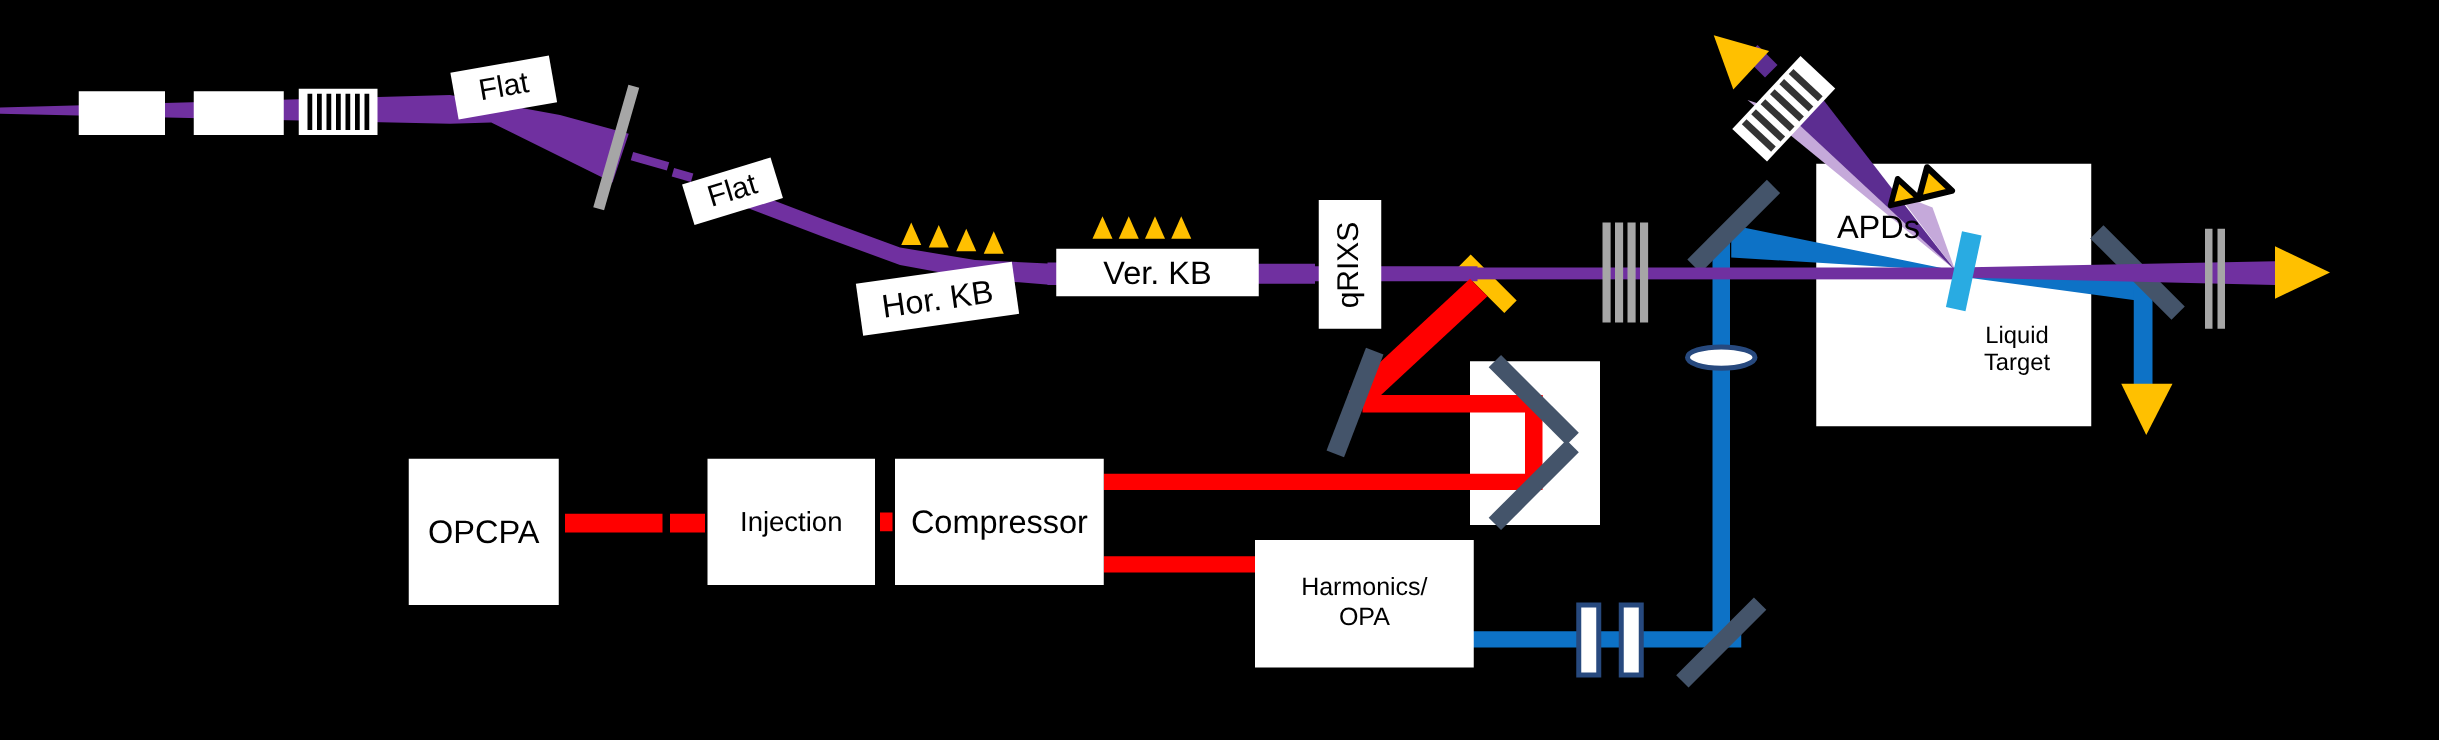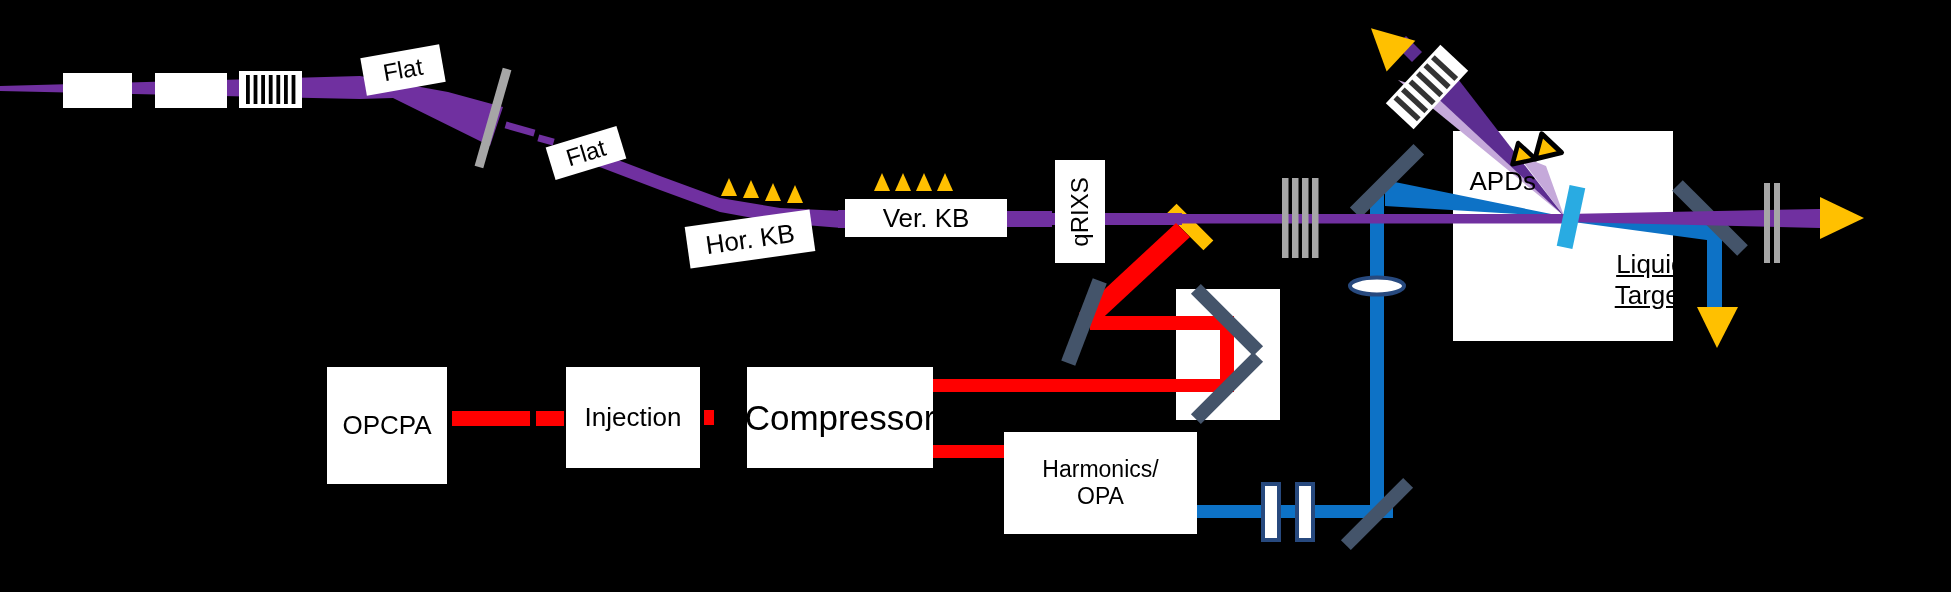--- a/index.html
+++ b/index.html
@@ -181,39 +181,39 @@
 </div>
 
 <div class="lbl" style="left:1055px;top:160px;width:50px;height:103px;font-size:24px;">
   <span class="rot-90">qRIXS</span>
 </div>
 
 <div class="lbl plain" style="left:1444px;top:166px;width:92px;height:30px;font-size:26px;">
   <span>APDs</span>
 </div>
 
-<div class="lbl plain" style="left:1547px;top:249px;width:140px;height:62px;font-size:26px;text-decoration:underline;">
+<div class="lbl plain" style="left:1500px;top:249px;width:140px;height:62px;font-size:19px;">
   <span class="stack">
     <span>Liquid</span>
     <span>Target</span>
   </span>
 </div>
 
 <div class="lbl" style="left:327px;top:367px;width:120px;height:117px;font-size:26px;">
   <span>OPCPA</span>
 </div>
 
-<div class="lbl" style="left:566px;top:367px;width:134px;height:101px;font-size:26px;text-align:center;">
+<div class="lbl" style="left:566px;top:367px;width:134px;height:101px;font-size:22px;text-align:center;">
   <span>Injection</span>
 </div>
 
-<div class="lbl" style="left:716px;top:367px;width:186px;height:101px;font-size:35px;margin-left:31px;">
+<div class="lbl" style="left:716px;top:367px;width:167px;height:101px;font-size:26px;">
   <span>Compressor</span>
 </div>
 
-<div class="lbl" style="left:1004px;top:432px;width:193px;height:102px;font-size:23px;">
+<div class="lbl" style="left:1004px;top:432px;width:175px;height:102px;font-size:20px;">
   <span class="stack">
     <span>Harmonics/</span>
     <span>OPA</span>
   </span>
 </div>
 
 </div>
 
 </body></html>

